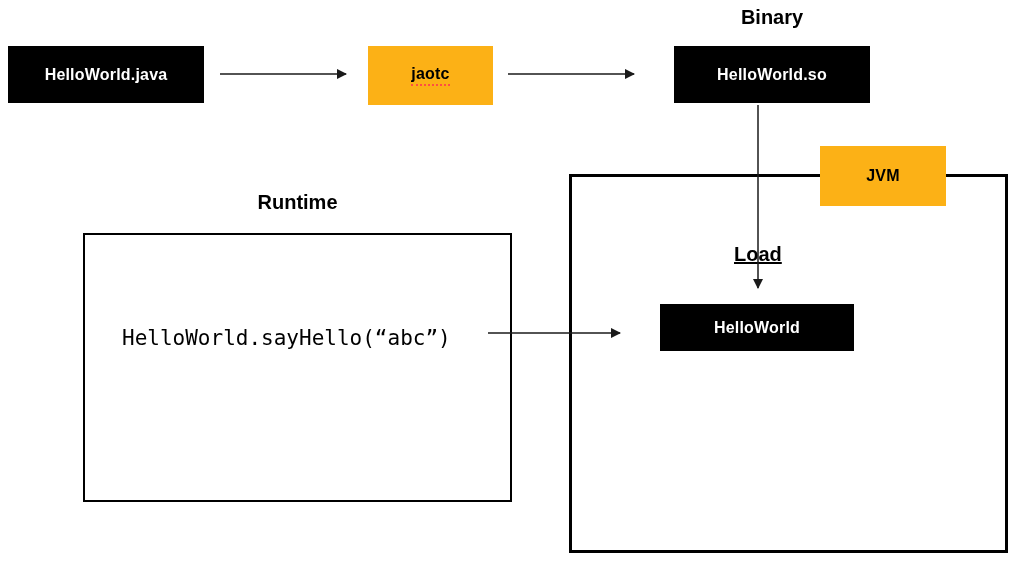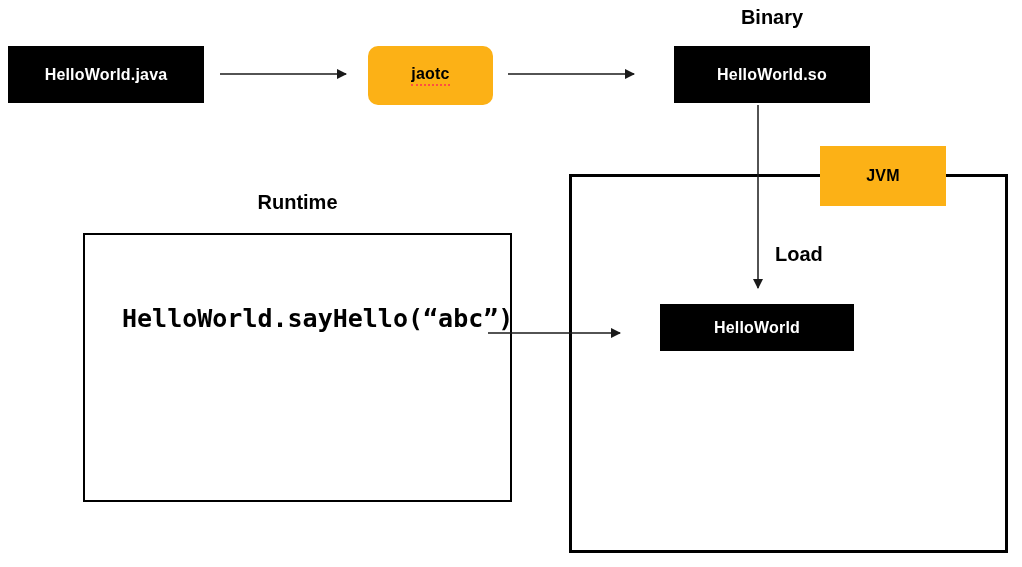--- a/index.html
+++ b/index.html
@@ -27,21 +27,21 @@
     align-items: center;
     justify-content: center;
     font-weight: 700;
     font-size: 16px;
     letter-spacing: 0.2px;
   }
   .node.black { background: var(--node-black); color: var(--node-text-light); }
   .node.orange { background: var(--node-orange); color: var(--text-dark); }
 
   .n-java { left: 8px;   top: 46px;  width: 196px; height: 57px; }
-  .n-jaotc { left: 368px; top: 46px;  width: 125px; height: 59px; z-index: 6; border-radius: 10px; }
+  .n-jaotc { left: 368px; top: 46px;  width: 125px; height: 59px; z-index: 6; }
   .n-so   { left: 674px; top: 46px;  width: 196px; height: 57px; }
   .n-jvm  { left: 820px; top: 146px; width: 126px; height: 60px; z-index: 6; }
   .n-hw   { left: 660px; top: 304px; width: 194px; height: 47px; z-index: 4; }
 
   .jaotc-underline {
     border-bottom: 2px dotted var(--spellcheck-underline);
     padding-bottom: 1px;
   }
 
   .outline-box {
@@ -54,32 +54,31 @@
 
   .float-label {
     position: absolute;
     font-weight: 700;
     font-size: 20px;
     color: var(--text-dark);
     z-index: 5;
   }
   .l-binary  { left: 674px; top: 6px;   width: 196px; text-align: center; }
   .l-runtime { left: 83px;  top: 191px; width: 429px; text-align: center; }
-  .l-load    { left: 775px; top: 243px; }
+  .l-load    { left: 734px; top: 243px; text-decoration: underline; }
 
   .code-text {
     position: absolute;
     left: 122px;
-    top: 304px;
+    top: 326px;
     font-family: "DejaVu Sans Mono", "Liberation Mono", monospace;
-    font-size: 25px;
+    font-size: 21px;
     color: var(--text-dark);
     z-index: 3;
     white-space: pre;
-    font-weight: bold;
   }
 
   svg.arrows {
     position: absolute;
     left: 0; top: 0;
     width: 1022px;
     height: 567px;
     z-index: 8;
     pointer-events: none;
   }

